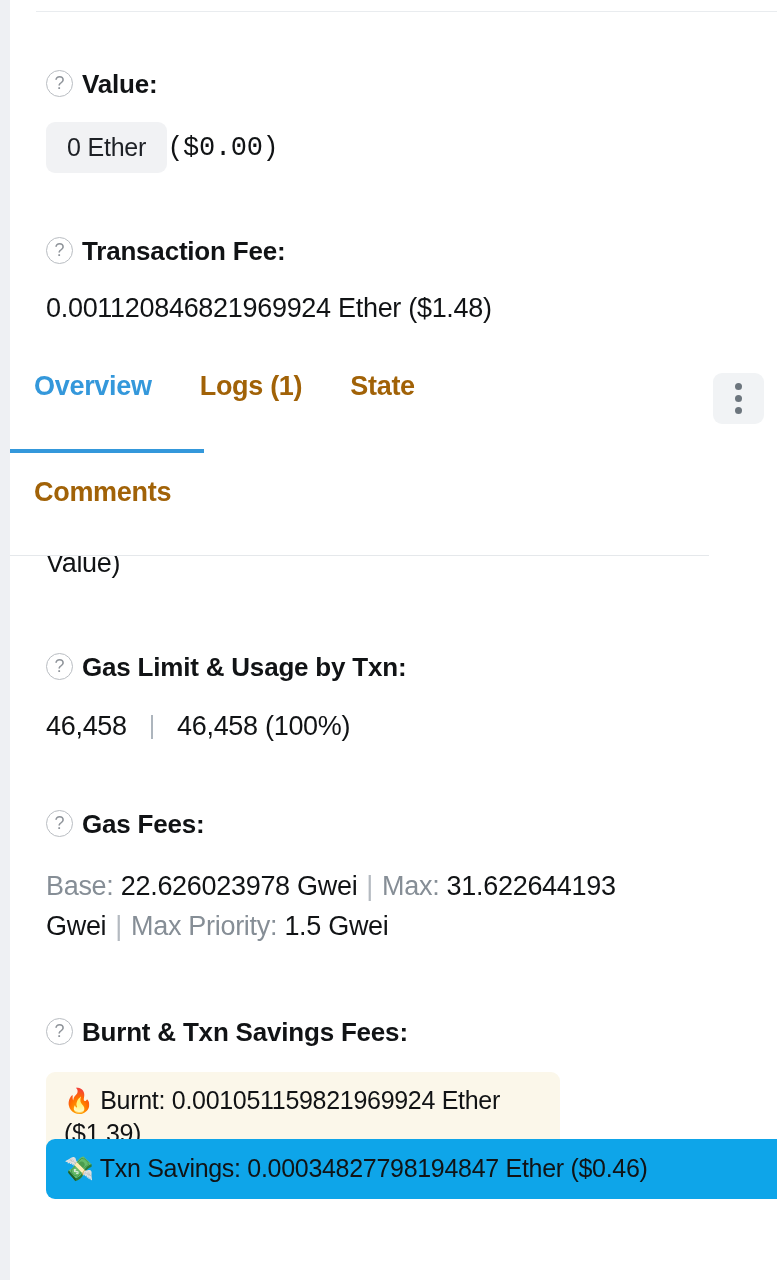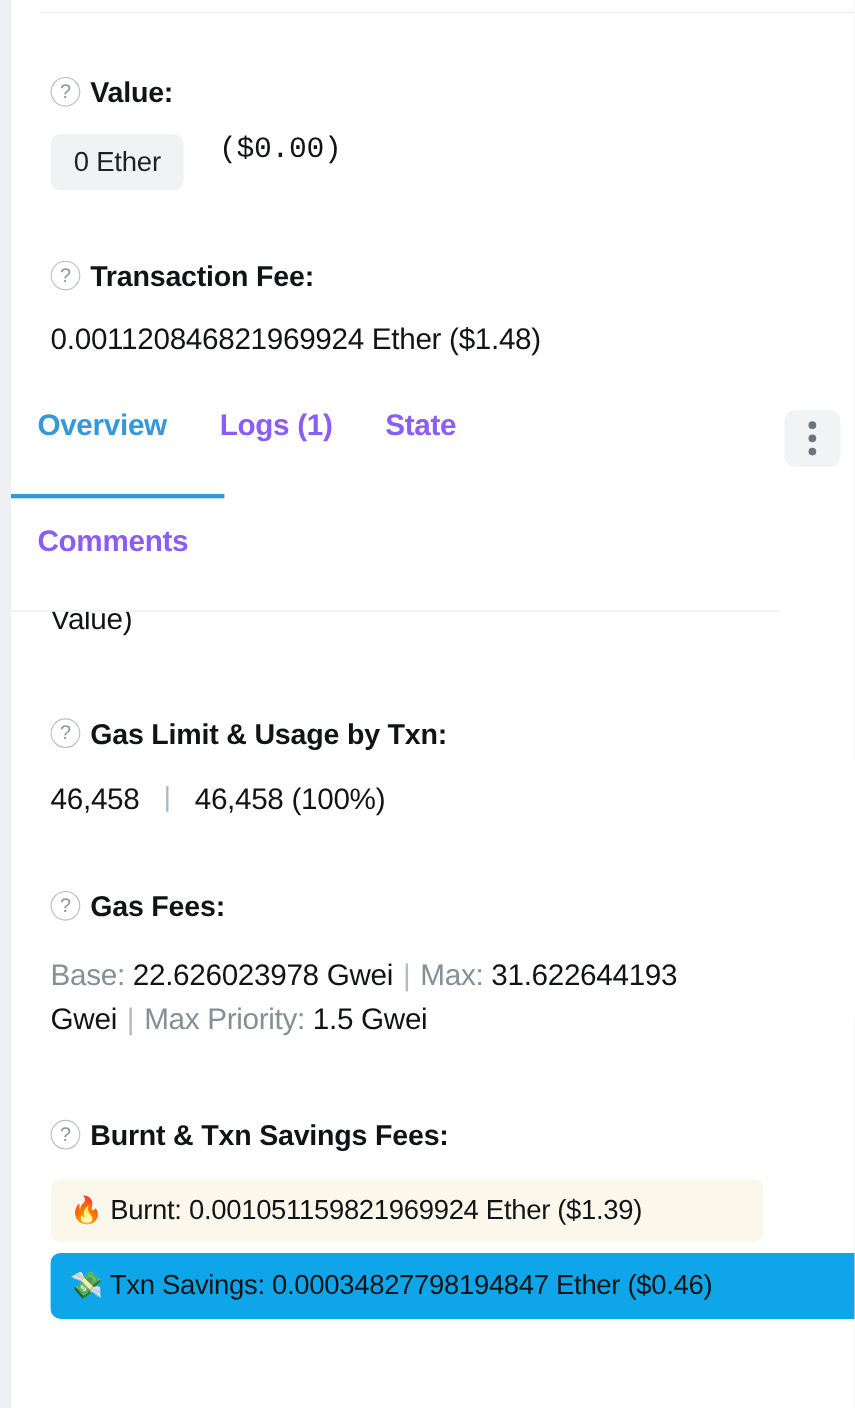--- a/index.html
+++ b/index.html
@@ -86,21 +86,22 @@
   }
 
   
   #value-label { position: absolute; left: 36px; top: 70px; }
 
   #value-row {
     position: absolute;
     left: 36px;
     top: 122px;
     display: flex;
-    gap: 32px;
+    align-items: center;
+    gap: 0;
   }
   .ether-badge {
     background: #f1f2f4;
     border-radius: 9px;
     padding: 11px 21px;
     font-size: 25px;
     color: #1d2025;
     letter-spacing: -0.2px;
   }
   .usd-paren {
@@ -140,21 +141,21 @@
     position: absolute;
     display: flex;
     align-items: flex-start;
   }
   #tab-row-1 { left: 0px; top: 16px; }
   #tab-row-2 { left: 0px; top: 122px; }
 
   .tab {
     font-size: 27px;
     font-weight: bold;
-    color: #8b5cf6;
+    color: #a16207;
     letter-spacing: -0.3px;
     padding: 0 24px;
     white-space: nowrap;
     line-height: 1;
   }
   .tab.active { color: #3498db; }
 
   #tab-underline {
     position: absolute;
     left: 0px;
@@ -233,21 +234,21 @@
     font-weight: 300;
   }
 
   
   #burnt-label { position: absolute; left: 36px; top: 1018px; }
 
   #burnt-pill {
     position: absolute;
     left: 36px;
     top: 1072px;
-    width: 648px;
+    width: 514px;
     box-sizing: border-box;
     background: #fbf7ea;
     border-radius: 9px;
     padding: 12px 18px;
     font-size: 25px;
     color: #111315;
     letter-spacing: -0.3px;
     line-height: 1.3;
   }
 

